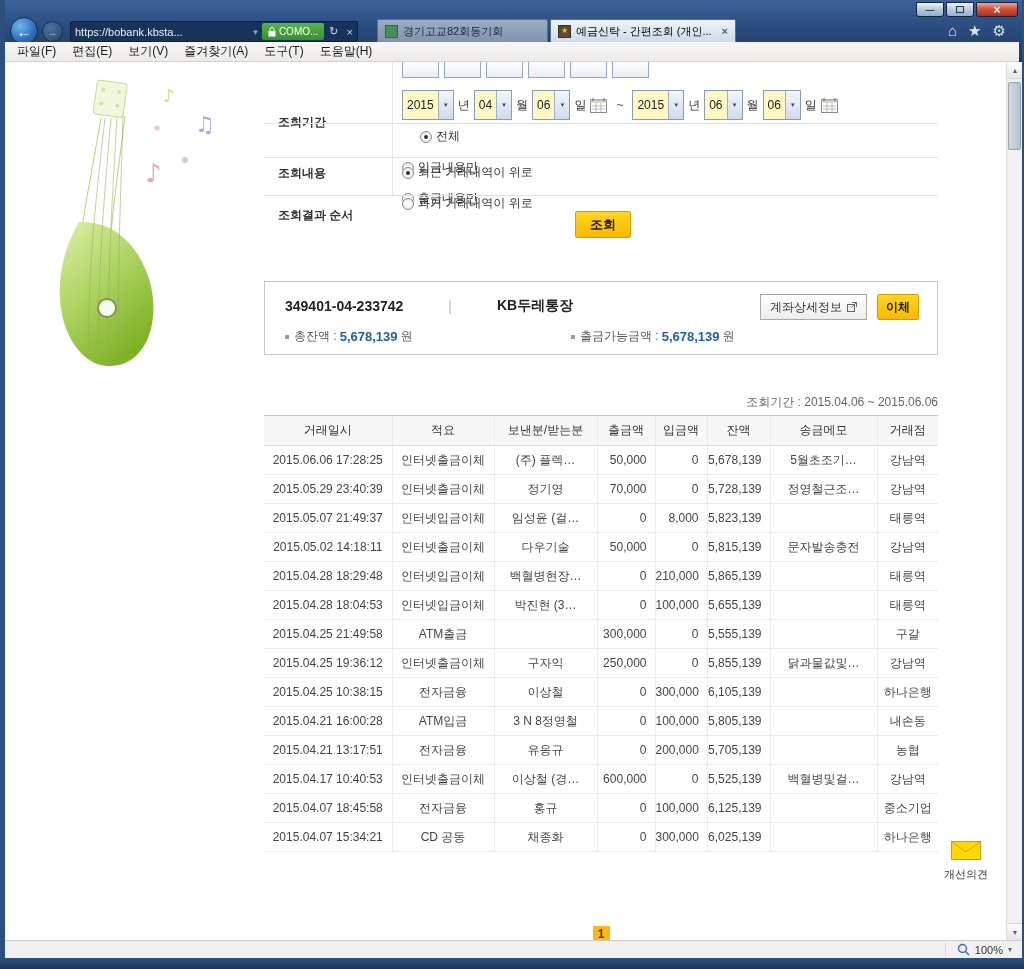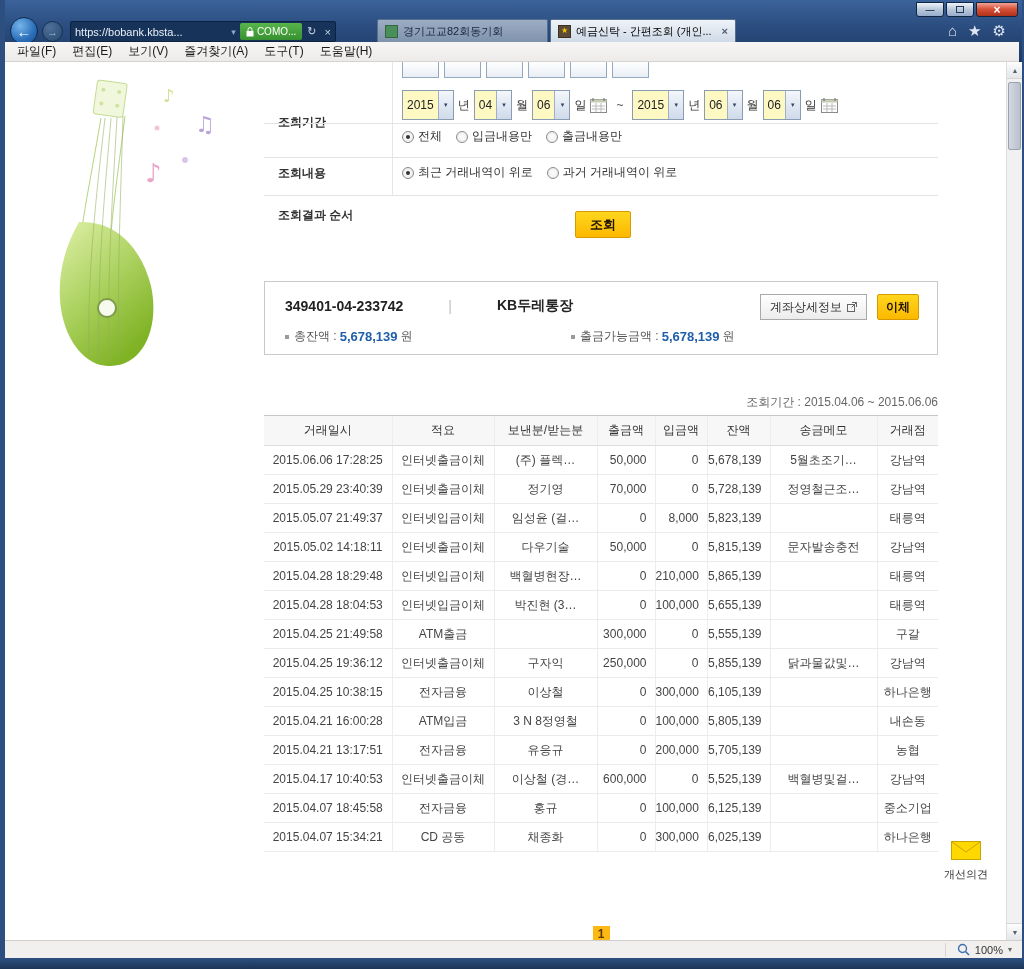--- a/index.html
+++ b/index.html
@@ -20,21 +20,21 @@
   .win-btn.close { width:42px; background:linear-gradient(#f2a496,#d8523a 45%,#b03018);
     color:#fff; font-size:12px; font-weight:bold; }
 
   .nav-back { position:absolute; left:10px; top:17px; width:28px; height:28px; border-radius:50%;
     background:radial-gradient(circle at 35% 30%,#74b4ea,#2a6db8 60%,#16508b); border:1px solid #0d2c51;
     color:#fff; font-size:15px; font-weight:bold; display:flex; align-items:center; justify-content:center; }
   .nav-fwd { position:absolute; left:42px; top:21px; width:21px; height:21px; border-radius:50%;
     background:radial-gradient(circle at 35% 30%,#4f709a,#35587f 60%,#27456b); border:1px solid #16304f;
     color:#a9bcd3; font-size:11px; display:flex; align-items:center; justify-content:center; }
 
-  .url-box { position:absolute; left:70px; top:21px; width:266px; height:21px; background:#17335a;
+  .url-box { position:absolute; left:70px; top:21px; width:288px; height:21px; background:#17335a;
     border:1px solid #0b2140; border-radius:2px; display:flex; align-items:center; }
   .url-text { flex:1; color:#e9eff8; font-size:11px; padding:0 4px; white-space:nowrap; overflow:hidden; }
   .url-caret { color:#8fa6c4; font-size:9px; padding:0 3px; }
   .ev-badge { display:flex; align-items:center; gap:3px; height:17px; margin:1px; padding:0 6px;
     background:linear-gradient(#57b44a,#379030); border-radius:2px; color:#fff; font-size:10px; white-space:nowrap; }
   .url-icon { color:#c8d6e8; font-size:11px; padding:0 4px; }
 
   .tabs { position:absolute; left:340px; top:19px; height:23px; display:flex; gap:2px; }
   .tab { display:flex; align-items:center; gap:5px; padding:0 7px; border:1px solid #55708f;
     border-bottom:none; border-radius:2px 2px 0 0; font-size:11px; white-space:nowrap; overflow:hidden; }
@@ -92,21 +92,21 @@
     font-size:12px; color:#333; }
   .select { display:inline-flex; align-items:stretch; height:30px; border:1px solid #8a9cb2; background:#fef9c3; }
   .select-val { display:flex; align-items:center; padding:0 4px; font-size:12px; color:#222; }
   .select.yr .select-val { min-width:34px; }
   .select.sm .select-val { min-width:18px; }
   .select-btn { width:15px; background:linear-gradient(#f4f7fb,#cfdaea); border-left:1px solid #9fb0c6;
     display:flex; align-items:center; justify-content:center; font-size:7px; color:#33476b; }
   .tilde { padding:0 5px; color:#555; }
 
   .radio-row { position:absolute; left:138px; display:flex; align-items:center; gap:14px;
-    font-size:12px; color:#333; }
+    font-size:12px; color:#333;flex-direction:column; }
   .radio-opt { display:inline-flex; align-items:center; }
   .radio { width:12px; height:12px; border-radius:50%; border:1px solid #8b8b8b;
     background:radial-gradient(#ffffff,#e6e6e6); display:inline-block; margin-right:4px; position:relative; flex:none; }
   .radio.checked::after { content:""; position:absolute; left:3px; top:3px; width:4px; height:4px;
     border-radius:50%; background:#333; }
 
   .submit-btn { position:absolute; left:311px; top:149px; width:56px; height:27px;
     background:linear-gradient(#ffd61e,#fcb800); border:1px solid #d79b00; border-radius:2px;
     color:#201500; font-weight:bold; font-size:13px; display:flex; align-items:center; justify-content:center; }
 

